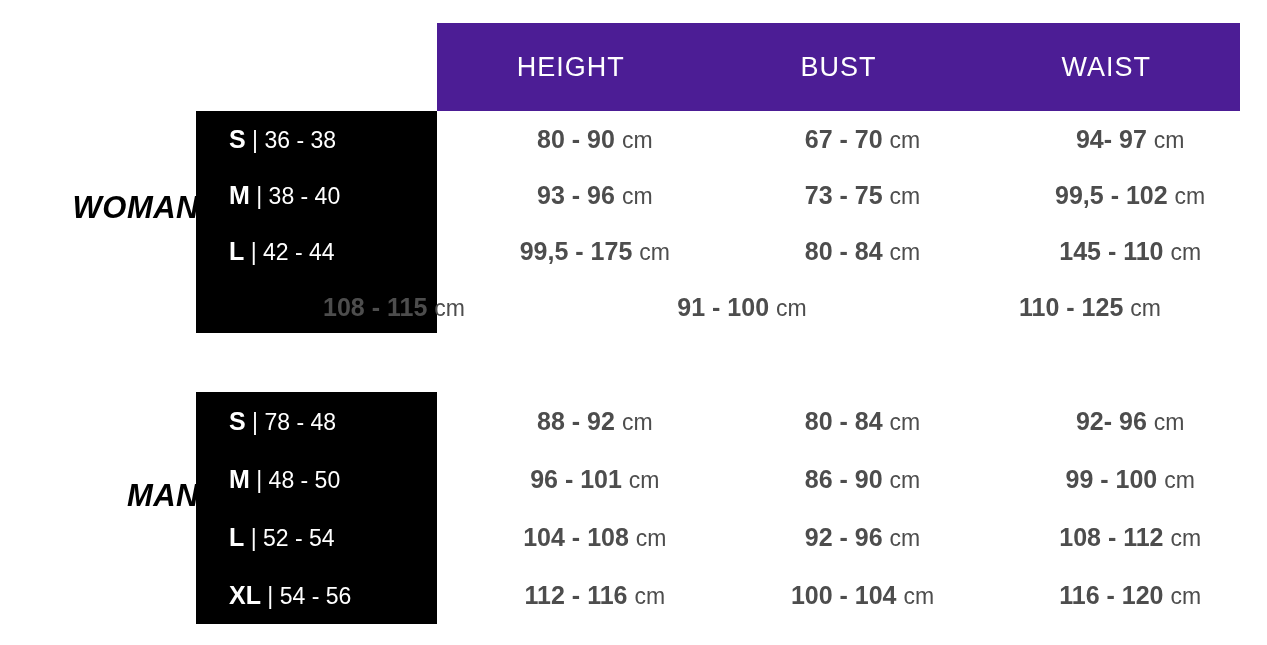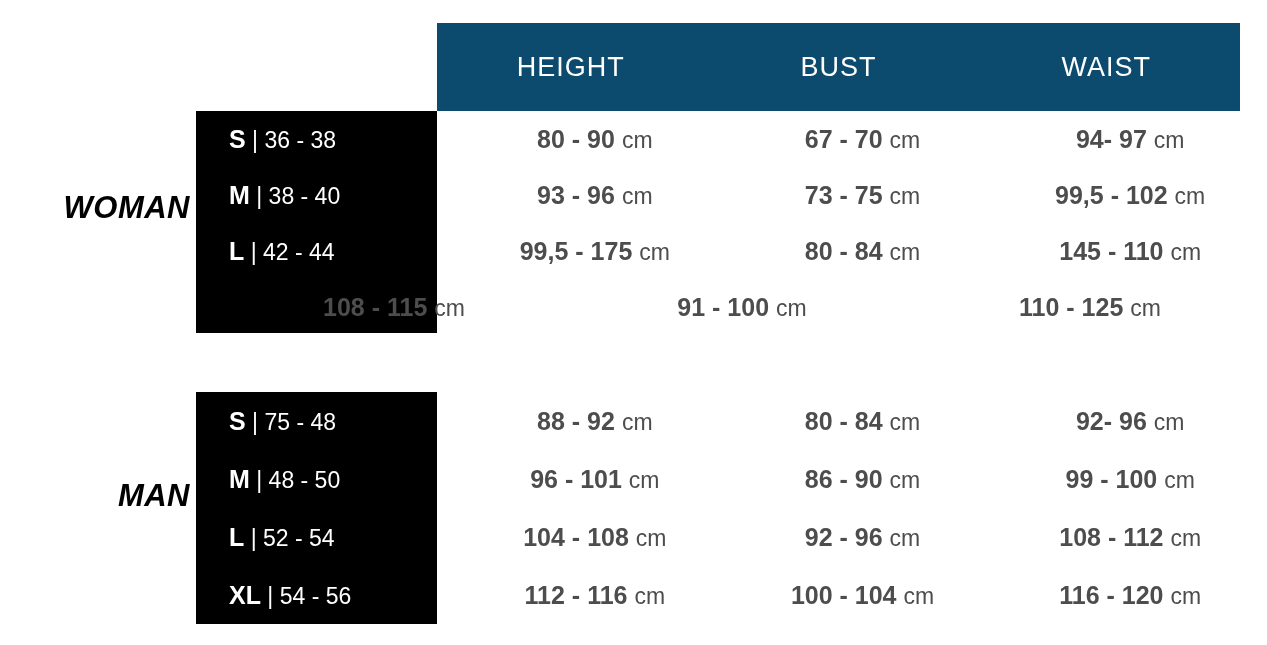--- a/index.html
+++ b/index.html
@@ -23,21 +23,21 @@
     height: 645px;
   }
 
   
   .header-bar {
     position: absolute;
     left: 437px;
     top: 23px;
     width: 803px;
     height: 88px;
-    background: #0c4a6e;
+    background: #4c1d95;
     display: flex;
     align-items: center;
   }
   .header-cell {
     flex: 1 1 0;
     text-align: center;
     color: #ffffff;
     font-size: 27px;
     letter-spacing: 1px;
     font-weight: 400;
@@ -46,20 +46,21 @@
   
   .group-label {
     position: absolute;
     font-style: italic;
     font-weight: bold;
     font-size: 31px;
     color: #000000;
     letter-spacing: 0.5px;
     text-align: right;
     width: 190px;
+    padding-left: 9px;
   }
   .group-label.woman { left: 0px; top: 190px; }
   .group-label.man   { left: 0px; top: 478px; }
 
   
   .size-block {
     position: absolute;
     width: 241px;
     background: #000000;
   }
@@ -202,21 +203,21 @@
     </div>
   </div>
 
   <div class="group-label man">MAN</div>
   <div class="size-block man"></div>
   <div class="rows man">
 
     <div class="row">
       <div class="cell-size">
         <span class="sz">S</span>
-        <span class="rng">| 75 - 48</span>
+        <span class="rng">| 78 - 48</span>
       </div>
       <div class="cell-val">
         <span>88 - 92</span>
         <span class="unit">cm</span>
       </div>
       <div class="cell-val">
         <span>80 - 84</span>
         <span class="unit">cm</span>
       </div>
       <div class="cell-val">

